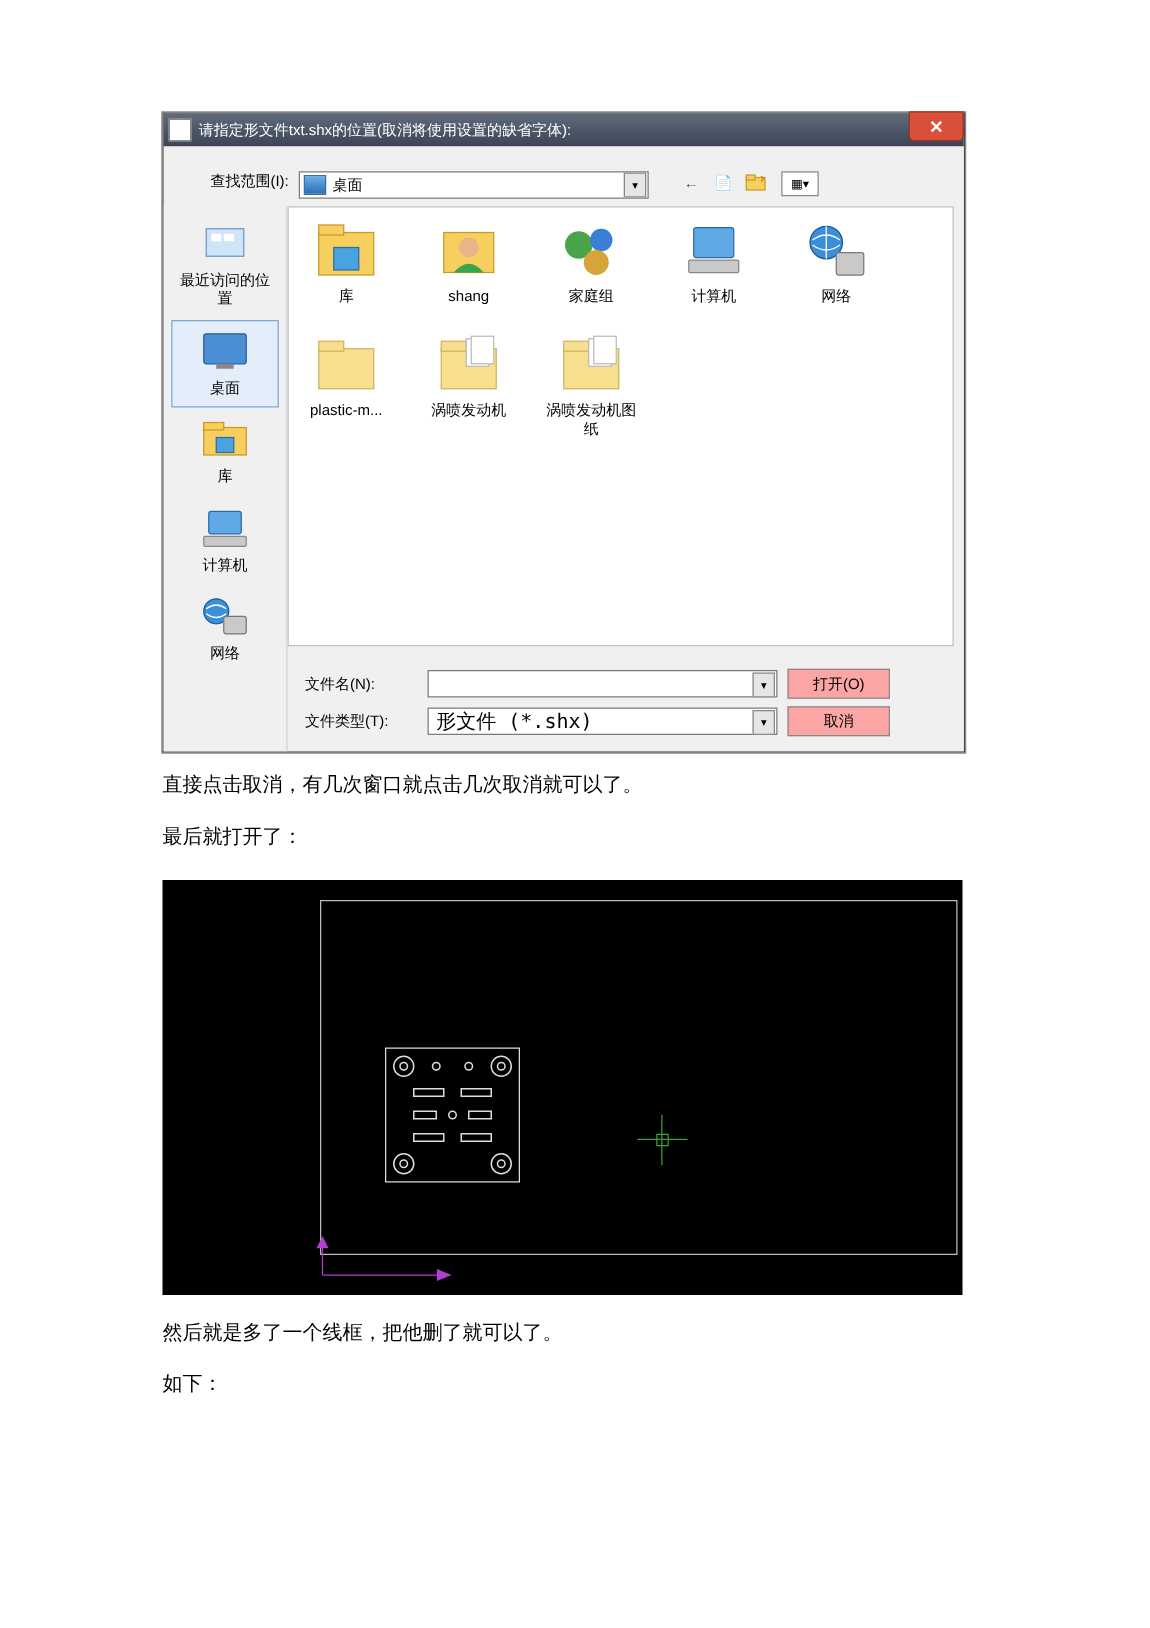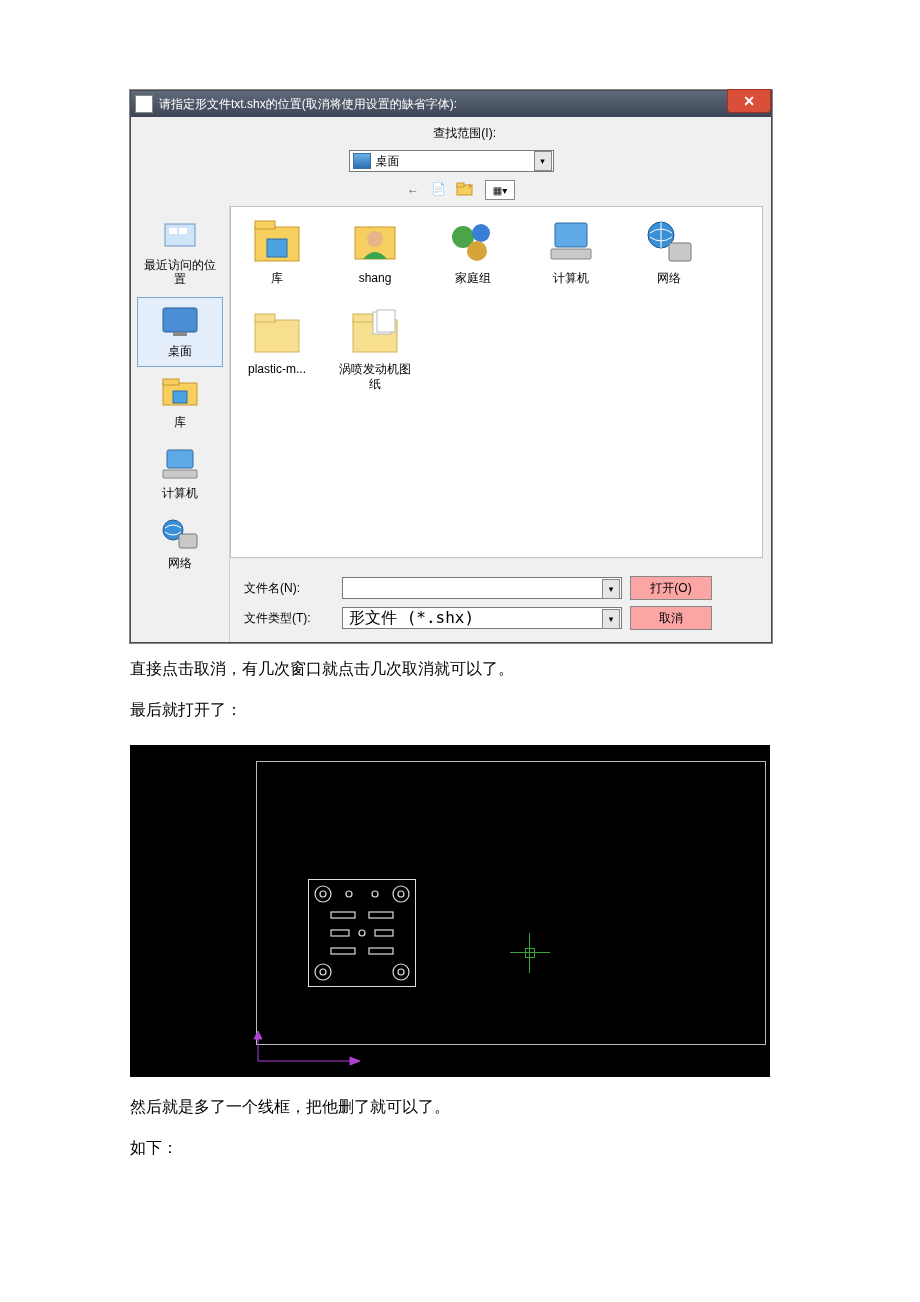--- a/index.html
+++ b/index.html
@@ -48,25 +48,23 @@
     color: #fff; font-weight: bold; font-size: 14px;
     border: 1px solid #a03020;
   }
   .dialog-body {
     background: #f0f0f0;
     display: flex;
     flex-direction: column;
   }
   .toprow {
     display: flex;
-    align-items: center;
-    padding: 8px 10px 6px 10px;
+    padding: 20px 10px 6px 10px;
     font-size: 12px;
     gap: 8px;
-    flex-direction: column;
   }
   .toprow .label { width: 90px; text-align: right; }
   .combo-wrap { flex:1; max-width:280px; position:relative; display:flex; align-items:center; }
   .combo-wrap .mini-icon { position:absolute; left:4px; width:16px; height:14px; background:linear-gradient(#6ab0e8,#2a6fb5); border:1px solid #3b6fa0; }
   .combo-wrap input {
     width:100%; height:22px; padding:0 22px 0 26px;
     font-size:12px; border:1px solid #7a7a7a; background:#fff;
     box-sizing:border-box;
   }
   .combo-wrap .drop { position:absolute; right:2px; width:16px; height:18px;
@@ -308,20 +306,31 @@
               </div>
               <div class="fitem">
                 <span class="ficon">
                   <svg width="52" height="50">
                       <rect x="4" y="12" width="44" height="32" fill="#f7df8f" stroke="#d0b45a"></rect>
                       <rect x="4" y="6" width="20" height="8" fill="#f7df8f" stroke="#d0b45a"></rect>
                       <rect x="24" y="4" width="18" height="22" fill="#fff" stroke="#bbb"></rect>
                       <rect x="28" y="2" width="18" height="22" fill="#fff" stroke="#bbb"></rect>
                     </svg>
                 </span>
+                <span>涡喷发动机</span>
+              </div>
+              <div class="fitem">
+                <span class="ficon">
+                  <svg width="52" height="50">
+                      <rect x="4" y="12" width="44" height="32" fill="#f7df8f" stroke="#d0b45a"></rect>
+                      <rect x="4" y="6" width="20" height="8" fill="#f7df8f" stroke="#d0b45a"></rect>
+                      <rect x="24" y="4" width="18" height="22" fill="#fff" stroke="#bbb"></rect>
+                      <rect x="28" y="2" width="18" height="22" fill="#fff" stroke="#bbb"></rect>
+                    </svg>
+                </span>
                 <span>涡喷发动机图纸</span>
               </div>
             </div>
           </div>
 
           <div class="bottomrows">
             <div class="brow">
               <span class="blabel">文件名(N):</span>
               <div class="binput-wrap">
                 <input type="text" value="" style="">

